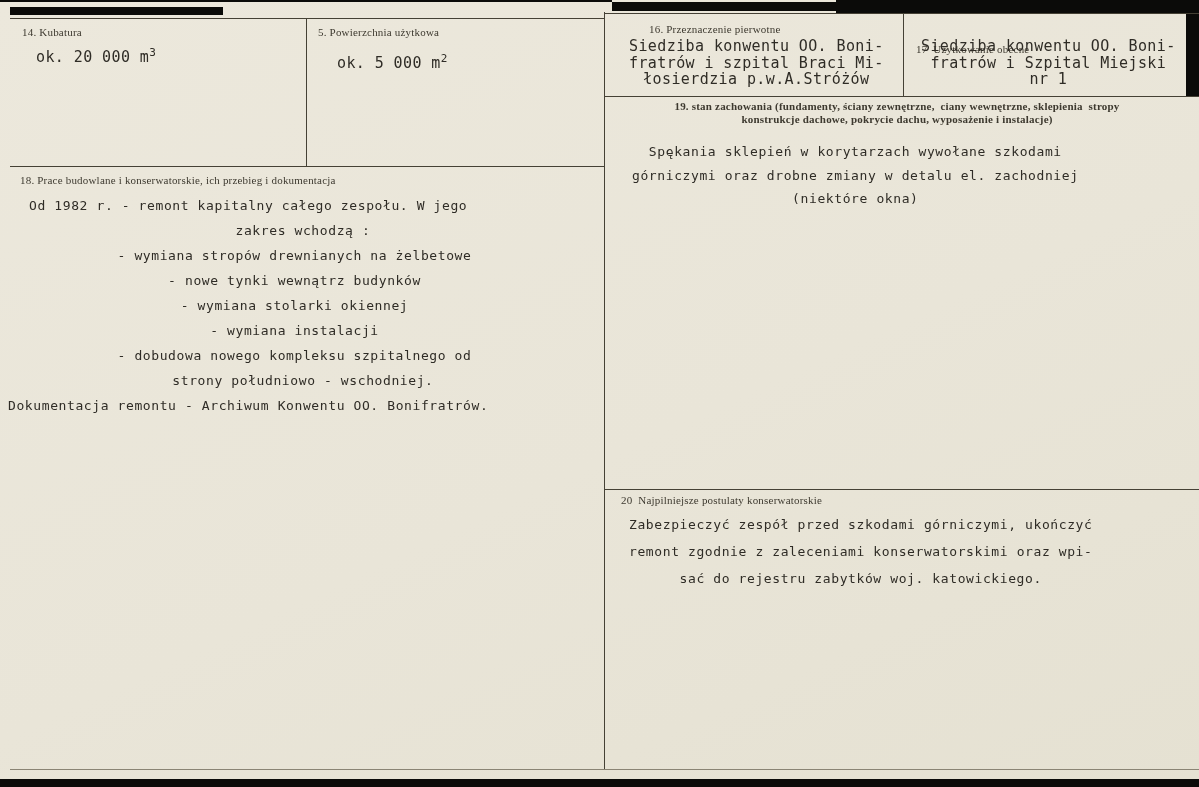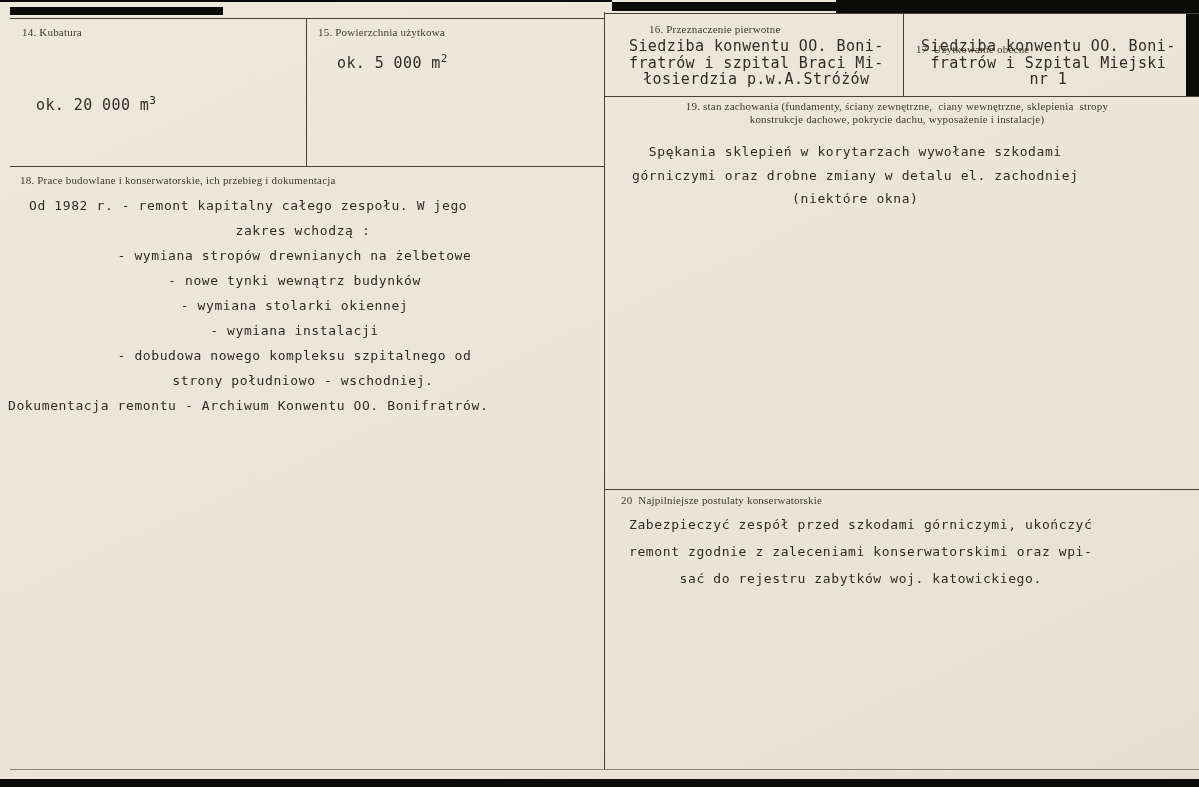--- a/index.html
+++ b/index.html
@@ -59,23 +59,23 @@
   <div class="vline" style="left:306px; top:18px; height:148px;"></div>
   <div class="hline" style="left:10px; top:166px; width:594px;"></div>
   <div class="vline" style="left:604px; top:12px; height:758px;"></div>
   <div class="hline" style="left:604px; top:13px; width:595px;"></div>
   <div class="vline" style="left:903px; top:13px; height:83px;"></div>
   <div class="hline" style="left:604px; top:96px; width:595px;"></div>
   <div class="hline" style="left:604px; top:489px; width:595px;"></div>
   <div class="hline faint" style="left:10px; top:769px; width:1189px;"></div>
 
   <div class="label" style="left:22px; top:26px;">14. Kubatura</div>
-  <div class="typed small" style="left:36px; top:46px;margin-top:48px;"><span>ok. 20 000 m</span><sup>3</sup></div>
+  <div class="typed small" style="left:36px; top:46px;"><span>ok. 20 000 m</span><sup>3</sup></div>
 
-  <div class="label" style="left:318px; top:26px;">15. Powierzchnia użytkowa</div>
+  <div class="label" style="left:318px; top:26px;">5. Powierzchnia użytkowa</div>
   <div class="typed small" style="left:337px; top:52px;"><span>ok. 5 000 m</span><sup>2</sup></div>
 
   <div class="label" style="left:649px; top:23px;">16. Przeznaczenie pierwotne</div>
   <div class="typed small" style="left:629px; top:38px; line-height:16.5px;">Siedziba konwentu OO. Boni-
 fratrów i szpital Braci Mi-
 łosierdzia p.w.A.Stróżów</div>
 
   <div class="label" style="left:916px; top:23px;margin-top:20px;">17  Użytkowanie obecne</div>
   <div class="typed small" style="left:921px; top:38px; line-height:16.5px;">Siedziba konwentu OO. Boni-
 fratrów i Szpital Miejski
@@ -85,21 +85,21 @@
   <div class="typed" style="left:8px; top:193px; line-height:25px;">Od 1982 r. - remont kapitalny całego zespołu. W jego
              zakres wchodzą :
            - wymiana stropów drewnianych na żelbetowe
            - nowe tynki wewnątrz budynków
            - wymiana stolarki okiennej
            - wymiana instalacji
            - dobudowa nowego kompleksu szpitalnego od
              strony południowo - wschodniej.
 Dokumentacja remontu - Archiwum Konwentu OO. Bonifratrów.</div>
 
-  <div class="label" style="left:617px; top:100px; width:560px;">19. stan zachowania (fundamenty, ściany zewnętrzne,  ciany wewnętrzne, sklepienia  stropy
+  <div class="label" style="left:617px; top:100px; width:560px;font-weight:bold;">19. stan zachowania (fundamenty, ściany zewnętrzne,  ciany wewnętrzne, sklepienia  stropy
 konstrukcje dachowe, pokrycie dachu, wyposażenie i instalacje)</div>
   <div class="typed" style="left:632px; top:140px; line-height:23.5px;">Spękania sklepień w korytarzach wywołane szkodami
 górniczymi oraz drobne zmiany w detalu el. zachodniej
 (niektóre okna)</div>
 
   <div class="label" style="left:621px; top:494px;">20  Najpilniejsze postulaty konserwatorskie</div>
   <div class="typed" style="left:629px; top:511px; line-height:27px;">Zabezpieczyć zespół przed szkodami górniczymi, ukończyć
 remont zgodnie z zaleceniami konserwatorskimi oraz wpi-
 sać do rejestru zabytków woj. katowickiego.</div>
 

